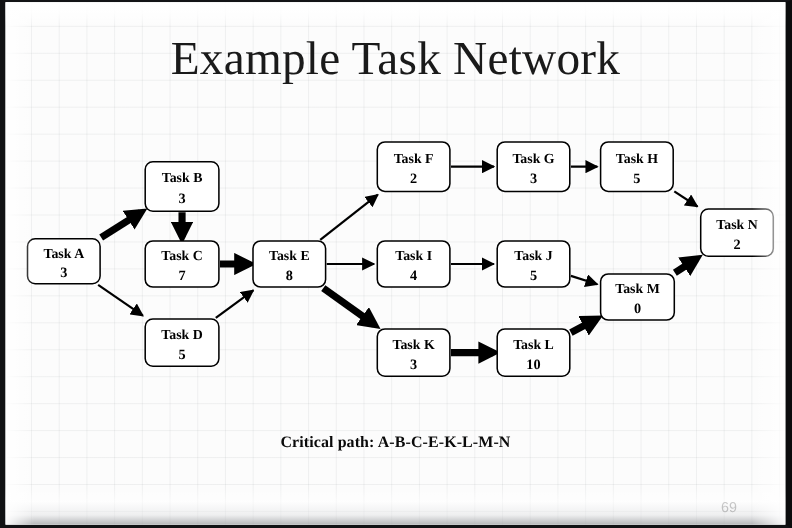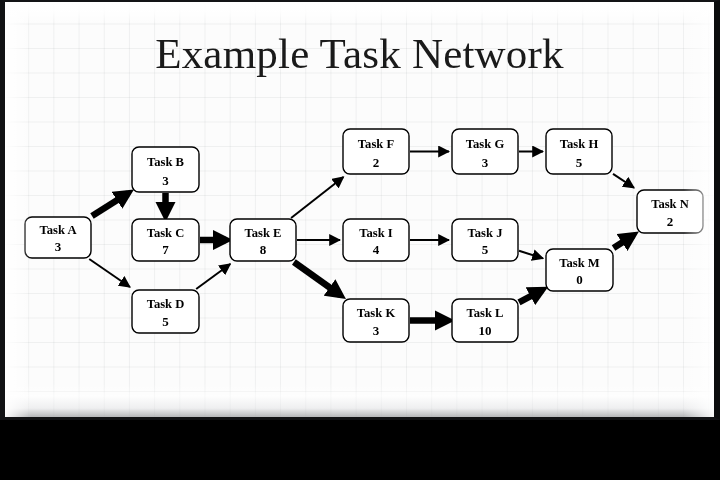--- a/index.html
+++ b/index.html
@@ -9,21 +9,21 @@
   }
   body {
     width: 720px;
     height: 480px;
     overflow: hidden;
     font-family: "Liberation Serif", serif;
   }
   #slide {
     position: relative;
     width: 720px;
-    height: 420px;
+    height: 480px;
     box-sizing: border-box;
     border-left: 5px solid #111214;
     border-right: 6px solid #0b0c0d;
     border-top: 2px solid #131416;
     border-bottom: 3px solid #111214;
     background: #fdfdfd;
     overflow: hidden;
   }
   #canvas {
     position: absolute;
@@ -244,19 +244,20 @@
           <text x="574.5" y="282.28" class="node-dur">0</text>
         </g>
         <g>
           <rect x="632" y="188" width="66" height="43" rx="7" ry="7" class="node-box"></rect>
           <text x="665" y="206.06" class="node-label">Task N</text>
           <text x="665" y="224.12" class="node-dur">2</text>
         </g>
       </g>
   </svg>
 
+  <div id="critical-path">Critical path: A-B-C-E-K-L-M-N</div>
   <div id="page-number">69</div>
 
   <div id="sheen-top"></div>
   <div id="sheen-bottom"></div>
   <div id="sheen-left"></div>
   <div id="sheen-right"></div>
 </div>
 
 </body></html>

